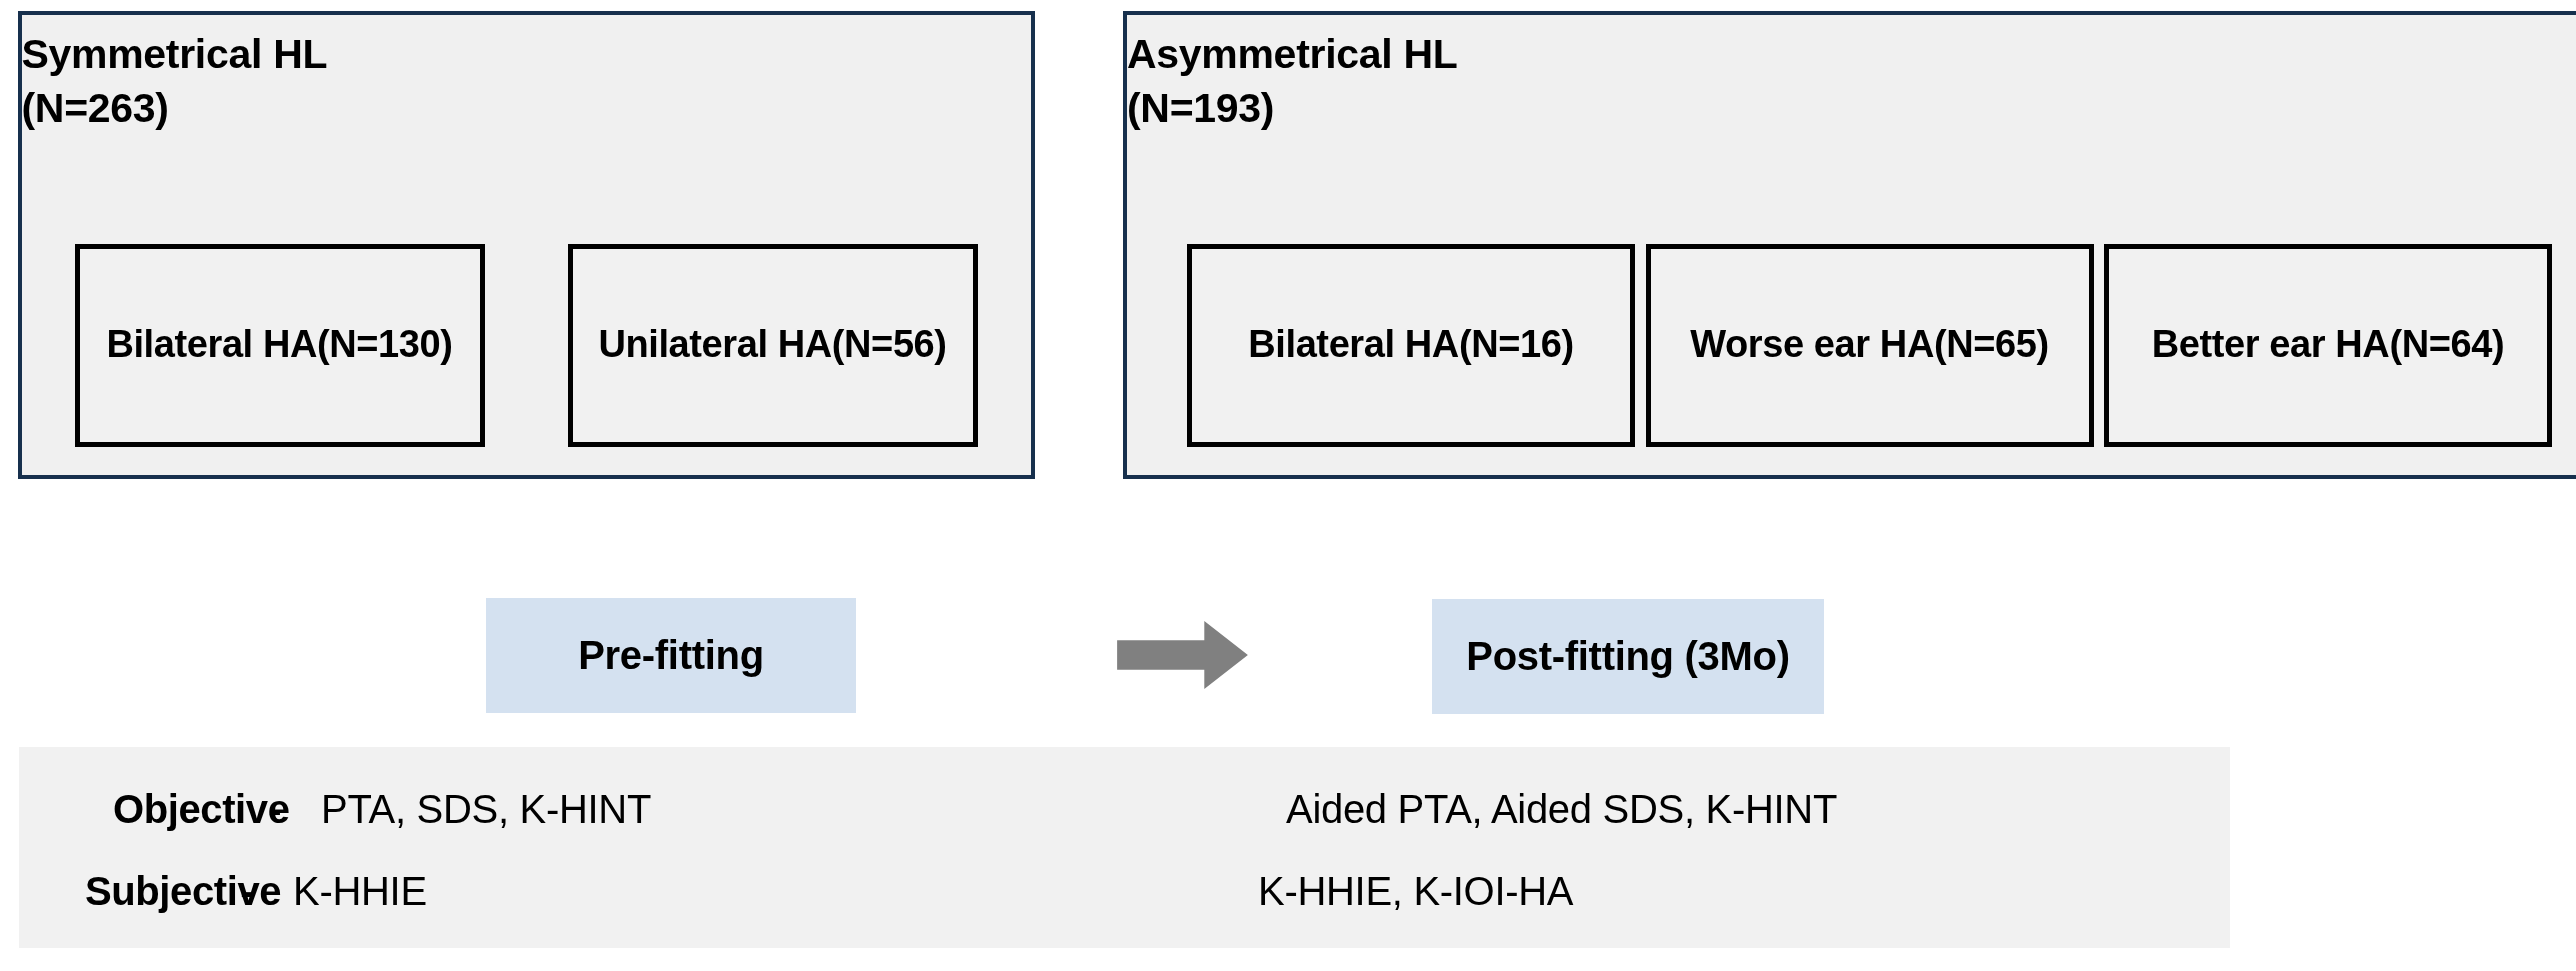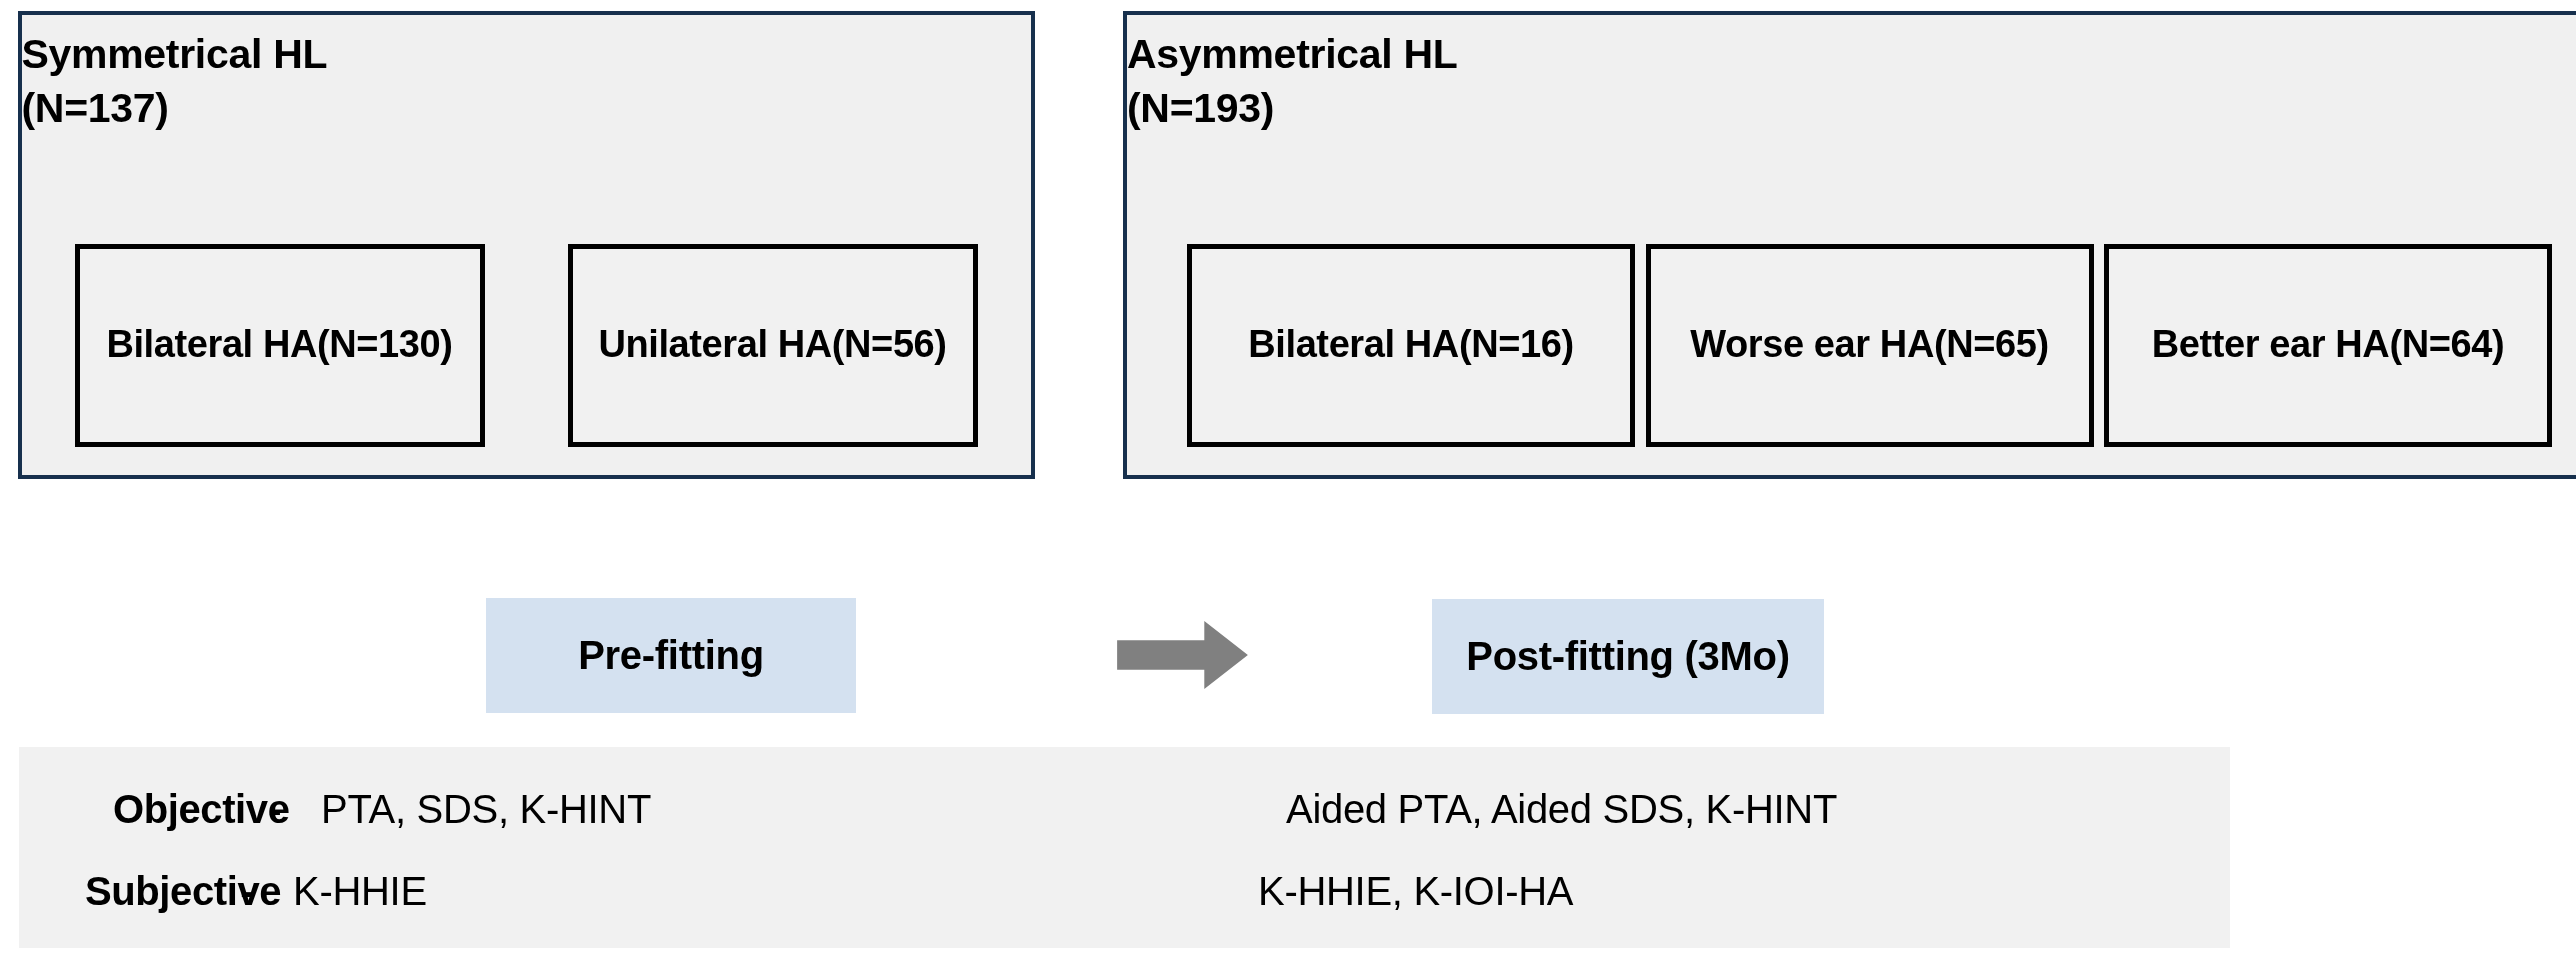--- a/index.html
+++ b/index.html
@@ -182,21 +182,21 @@
     letter-spacing: -0.3px;
     white-space: nowrap;
   }
 </style>
 </head>
 <body>
 
 <div class="group-panel" id="panel-symmetrical">
   <div class="panel-title">
     <span>Symmetrical HL</span>
-    <span class="line2">(N=137)</span>
+    <span class="line2">(N=263)</span>
   </div>
   <div class="subbox-row">
     <div class="subbox">
       <span>Bilateral HA</span>
       <span class="sb-n">(N=130)</span>
     </div>
     <div class="subbox">
       <span>Unilateral HA</span>
       <span class="sb-n">(N=56)</span>
     </div>

